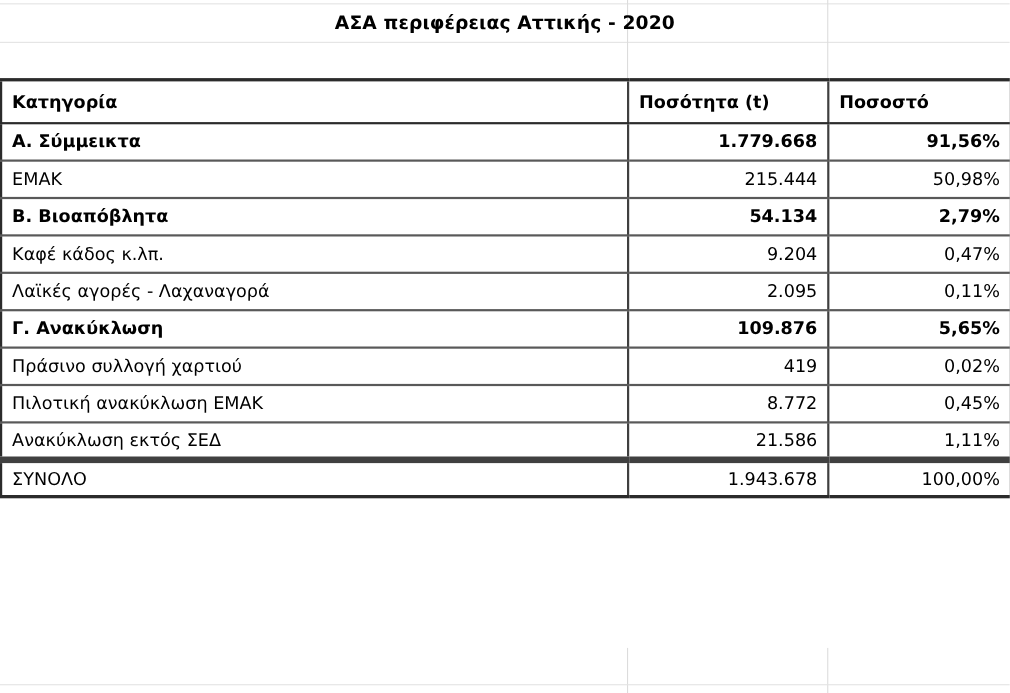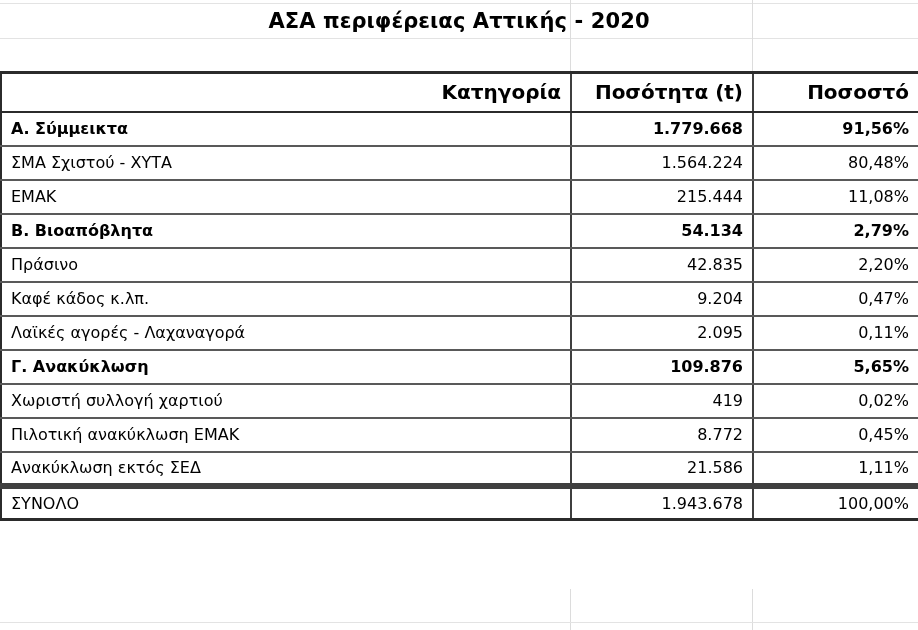--- a/index.html
+++ b/index.html
@@ -44,21 +44,21 @@
     left: 0;
     top: 4px;
     width: 918px;
     height: 34px;
     display: flex;
     align-items: center;
     justify-content: center;
     box-sizing: border-box;
   }
   .title-text {
-    font-size: 21px;
+    font-size: 17px;
     font-weight: bold;
     letter-spacing: 0.1px;
     white-space: nowrap;
   }
 
   
   .table-wrap {
     position: absolute;
     left: 0;
     top: 71px;
@@ -82,23 +82,23 @@
     border-top: 2px solid #595959;
     border-bottom: 2px solid #595959;
     border-left: 2px solid #3f3f3f;
     border-right: 2px solid #3f3f3f;
     background: #ffffff;
     white-space: nowrap;
     overflow: hidden;
   }
 
   table.data thead th {
-    text-align: right;
+    text-align: left;
     font-weight: bold;
-    font-size: 20px;
+    font-size: 16px;
     height: 39px;
     border-top: 3px solid #2b2b2b;
     border-bottom: 2px solid #2b2b2b;
   }
 
   td.cat  { text-align: left; }
   td.num  { text-align: right; }
 
   tr.group td { font-weight: bold; }
   tr.total td {
@@ -143,56 +143,46 @@
           <th>Ποσοστό</th>
         </tr>
       </thead>
       <tbody id="tbody">
           <tr class="group">
             <td class="cat">Α. Σύμμεικτα</td>
             <td class="num">1.779.668</td>
             <td class="num">91,56%</td>
           </tr>
           <tr class="">
-            <td class="cat">ΣΜΑ Σχιστού - ΧΥΤΑ</td>
-            <td class="num">1.564.224</td>
-            <td class="num">80,48%</td>
-          </tr>
-          <tr class="">
             <td class="cat">ΕΜΑΚ</td>
             <td class="num">215.444</td>
-            <td class="num">11,08%</td>
+            <td class="num">50,98%</td>
           </tr>
           <tr class="group">
             <td class="cat">Β. Βιοαπόβλητα</td>
             <td class="num">54.134</td>
             <td class="num">2,79%</td>
           </tr>
           <tr class="">
-            <td class="cat">Πράσινο</td>
-            <td class="num">42.835</td>
-            <td class="num">2,20%</td>
-          </tr>
-          <tr class="">
             <td class="cat">Καφέ κάδος κ.λπ.</td>
             <td class="num">9.204</td>
             <td class="num hl">0,47%</td>
           </tr>
           <tr class="">
             <td class="cat">Λαϊκές αγορές - Λαχαναγορά</td>
             <td class="num">2.095</td>
             <td class="num">0,11%</td>
           </tr>
           <tr class="group">
             <td class="cat">Γ. Ανακύκλωση</td>
             <td class="num">109.876</td>
             <td class="num">5,65%</td>
           </tr>
           <tr class="">
-            <td class="cat">Χωριστή συλλογή χαρτιού</td>
+            <td class="cat">Πράσινο συλλογή χαρτιού</td>
             <td class="num">419</td>
             <td class="num">0,02%</td>
           </tr>
           <tr class="">
             <td class="cat">Πιλοτική ανακύκλωση ΕΜΑΚ</td>
             <td class="num">8.772</td>
             <td class="num">0,45%</td>
           </tr>
           <tr class="">
             <td class="cat">Ανακύκλωση εκτός ΣΕΔ</td>

